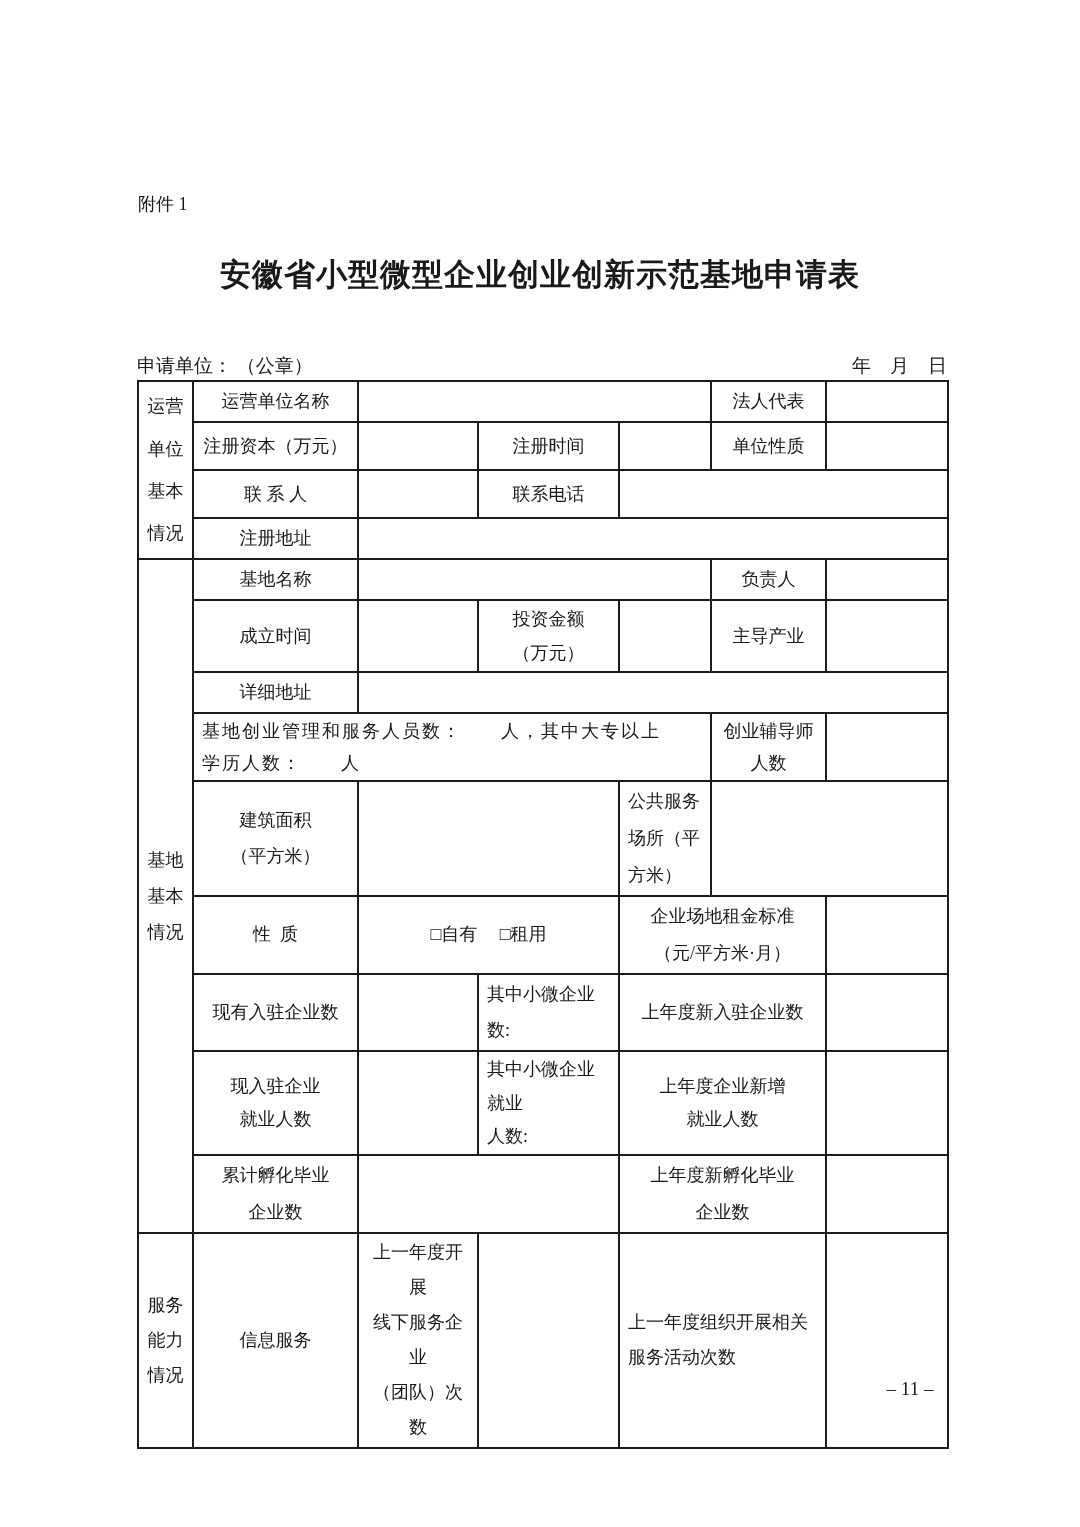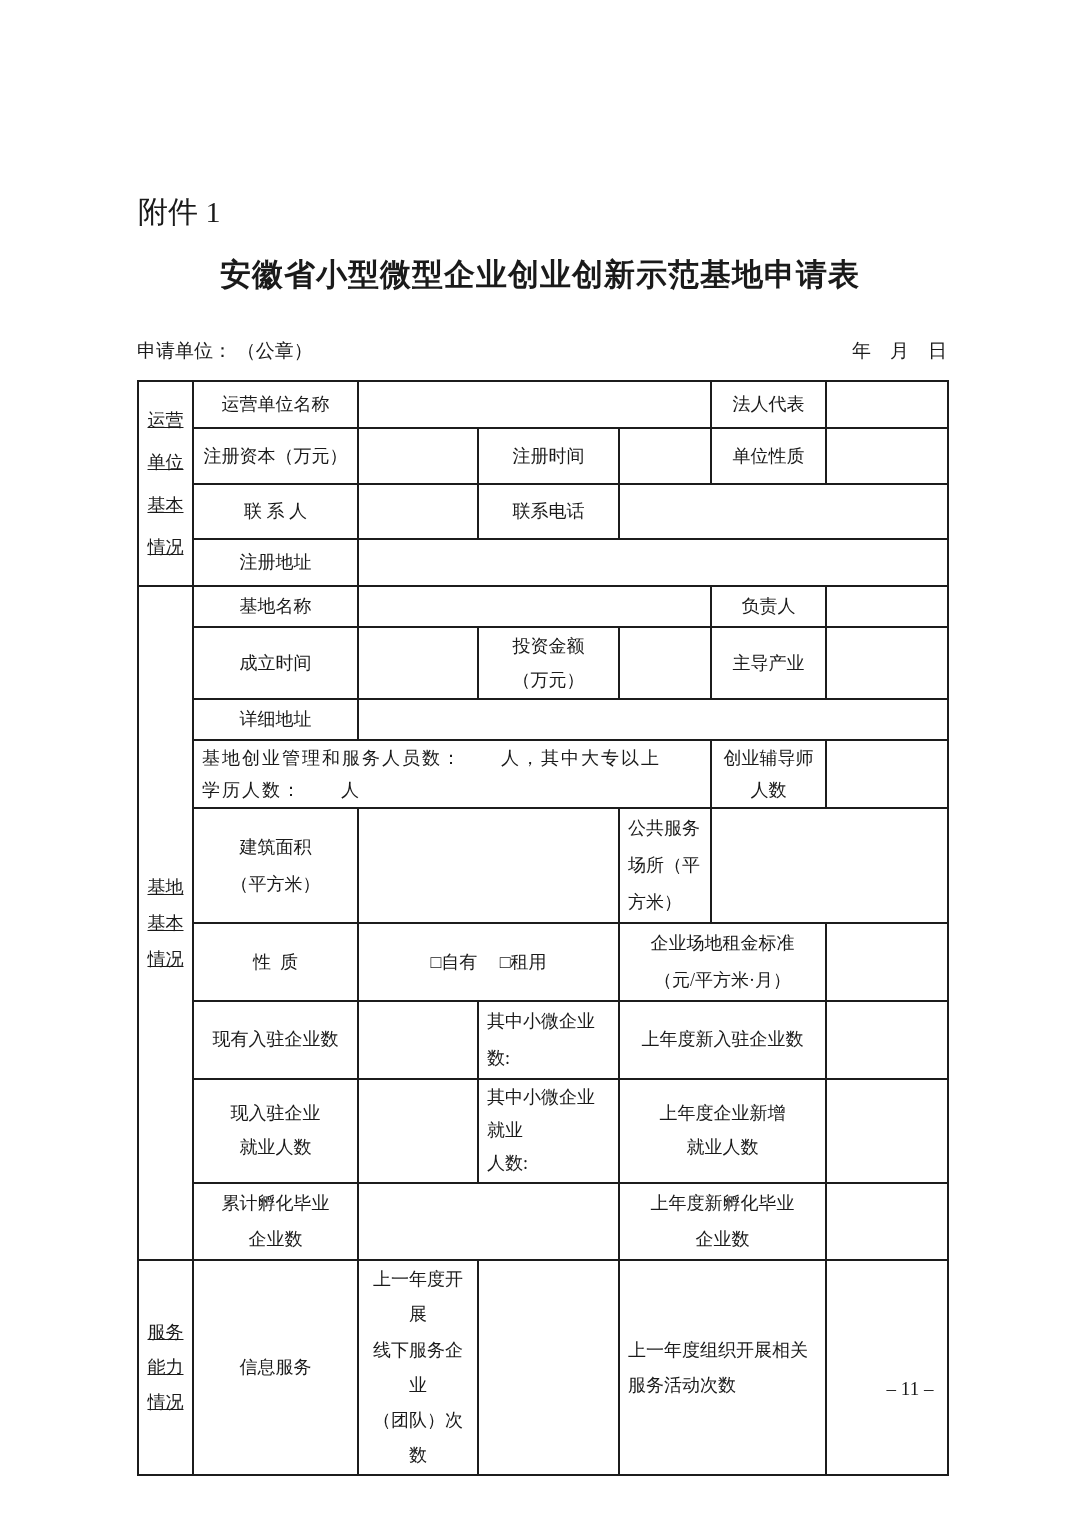--- a/index.html
+++ b/index.html
@@ -3,45 +3,45 @@
 <meta charset="utf-8">
 <style>
   html,body{margin:0;padding:0;}
   body{
     width:1080px;height:1527px;position:relative;
     background:#ffffff;color:#1a1a1a;
     font-family:"Liberation Serif","DejaVu Serif",serif;
   }
   .attachment{
     position:absolute;left:138px;top:192px;
-    font-size:30px;white-space:pre-wrap;
+    font-size:18px;white-space:pre-wrap;
   }
   .doc-title{
     position:absolute;left:0;top:254px;width:1080px;
     text-align:center;font-size:31px;font-weight:bold;
     letter-spacing:1px;white-space:pre-wrap;
   }
   .subheader{
-    position:absolute;left:137px;top:338px;width:810px;
+    position:absolute;left:137px;top:353px;width:810px;
     display:flex;justify-content:space-between;
     font-size:19px;
   }
   .subheader span{white-space:pre;}
   table.form{
     position:absolute;left:137px;top:380px;width:810px;
     border-collapse:collapse;table-layout:fixed;
   }
   td{
     border:2px solid #1c1c1c;
     font-size:18px;text-align:center;vertical-align:middle;
     white-space:pre-wrap;line-height:2.05;
     padding:1px 6px;overflow:hidden;
   }
   td.left{text-align:left;padding-left:8px;}
-  td.section{line-height:2.35;padding:17px 2px;text-decoration:underline;}
+  td.section{line-height:2.35;padding:3px 2px;}
   td.section-base{line-height:2.0;}
   td.section-svc{line-height:1.8;}
   tr.r6 td{line-height:1.9;}
   tr.r8 td{line-height:1.78;}
   tr.r8 td.left{letter-spacing:2px;}
   tr.r12 td{line-height:1.85;}
   tr.r14 td{line-height:1.95;}
   .pagenum{
     position:absolute;left:855px;top:1378px;width:110px;
     text-align:center;font-size:19px;white-space:pre;

